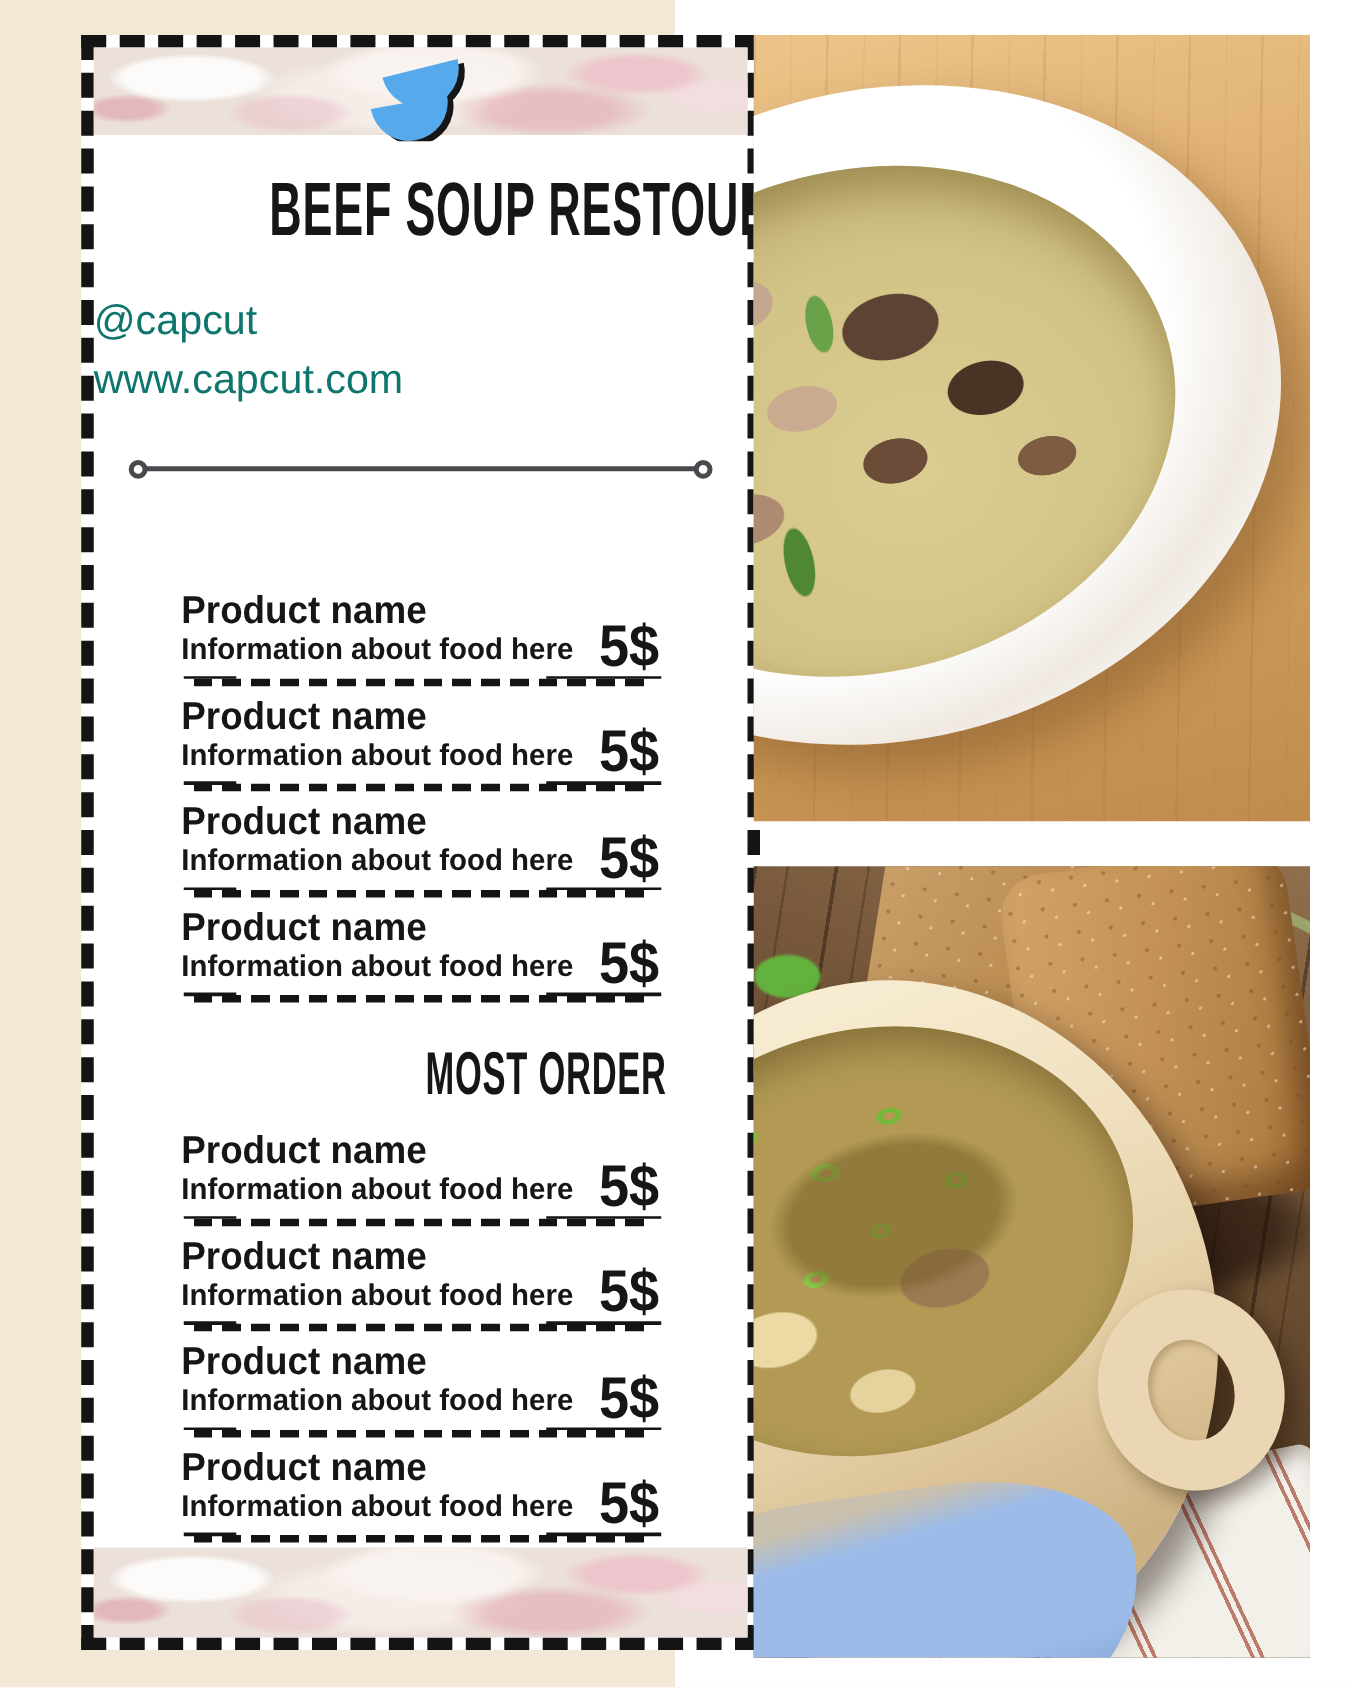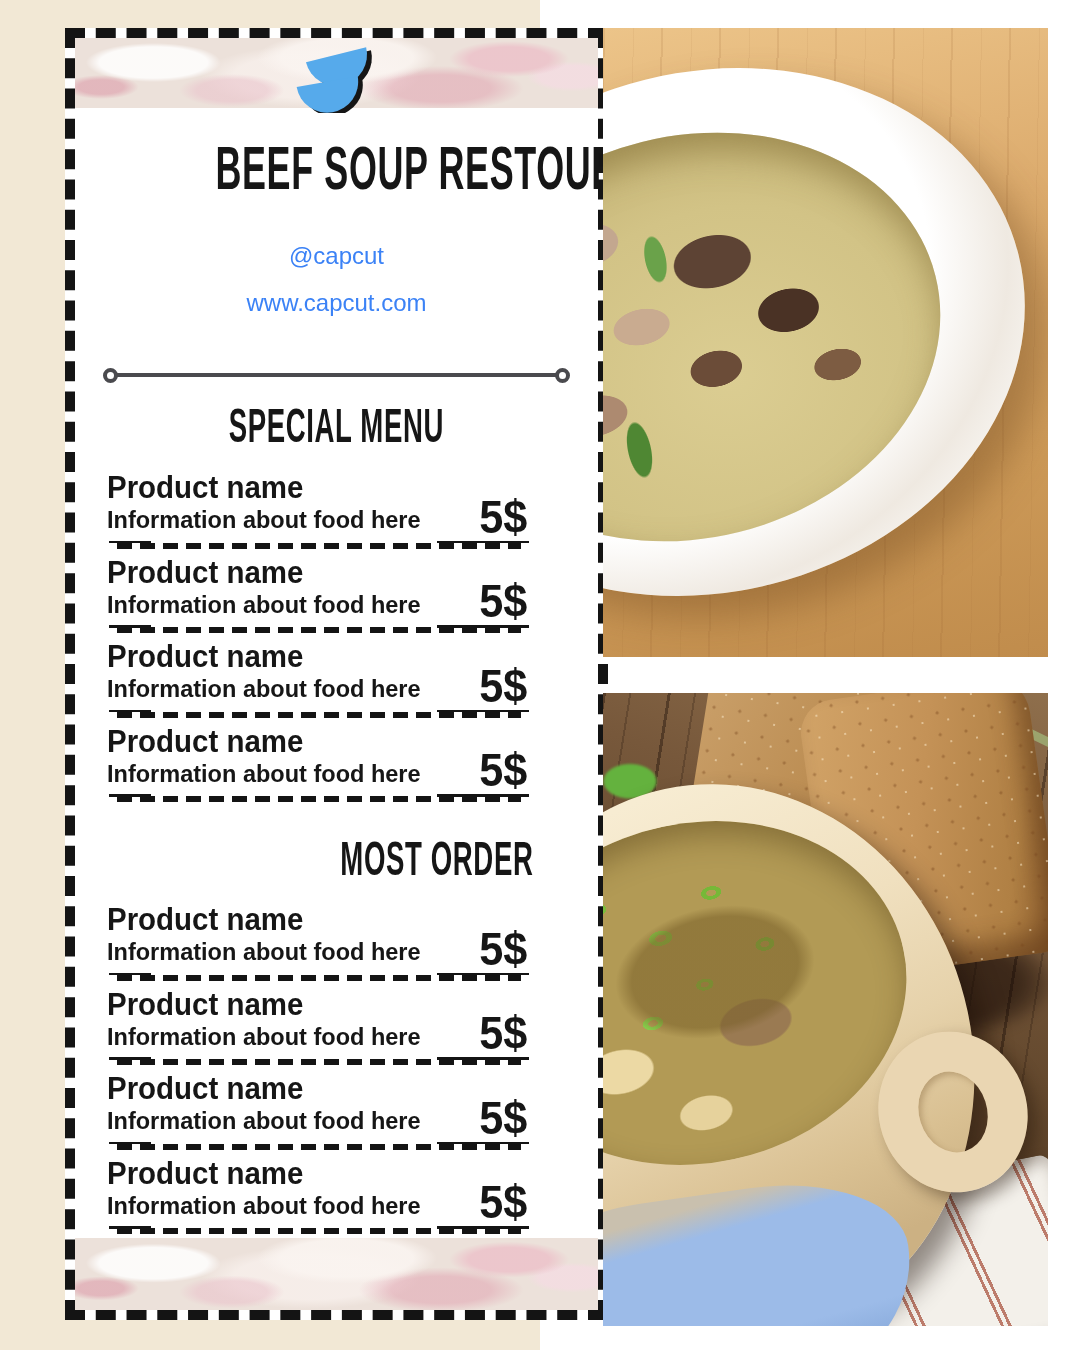--- a/index.html
+++ b/index.html
@@ -25,36 +25,36 @@
       radial-gradient(140px 40px at 45% 55%, rgba(248,240,236,.8) 0 55%, transparent 78%);}
   .band-top{top:0;height:70px;}
   .band-bottom{bottom:0;height:72px;}
 
   .logo{position:absolute;left:50%;top:3px;transform:translateX(-50%);}
 
   .hand{display:inline-block;font-weight:700;white-space:nowrap;transform-origin:center;}
   .title{position:absolute;top:100px;left:0;width:100%;text-align:center;font-size:57px;line-height:60px;}
   .title .hand{transform:scale(.63,1.06);letter-spacing:1px;}
 
-  .contact{position:absolute;top:194px;left:0;width:100%;text-align:center;
-           font-size:24px;line-height:47px;color:#3b82f6;}
+  .contact{position:absolute;top:194px;left:0;width:100%;
+           font-size:33px;line-height:47px;color:#0f766e;}
 
   .divider{position:absolute;top:330px;left:28px;right:28px;height:15px;}
   .divider .line{position:absolute;left:7px;right:7px;top:5px;height:4px;background:#4a4a4e;border-radius:2px;}
   .divider .dot{position:absolute;top:0;width:15px;height:15px;border:4px solid #4a4a4e;border-radius:50%;
                 background:#fff;box-sizing:border-box;}
   .divider .dot.l{left:0;}  .divider .dot.r{right:0;}
 
   .sec-head{position:absolute;left:0;width:100%;text-align:center;font-size:46px;line-height:50px;}
   .sec-head .hand{transform:scale(.60,1.05);letter-spacing:1px;}
   .sec-head.s1{top:362px;} .sec-head.s2{top:795px;text-align:right;}
 
   .items{position:absolute;left:32px;width:422px;}
   .items.s1{top:430px;} .items.s2{top:862px;}
-  .mi{position:relative;height:84.5px;}
+  .mi{position:relative;height:84.5px;margin-left:38px;}
   .mi-name{font-size:31px;font-weight:700;line-height:34px;padding-top:3px;
            transform:scaleX(.95);transform-origin:left;}
   .mi-info{font-size:24px;font-weight:700;line-height:30px;transform:scaleX(.98);transform-origin:left;}
   .mi-price{position:absolute;right:2px;bottom:13px;font-size:47px;font-weight:700;line-height:1;
             transform:scaleX(.92);transform-origin:right;}
   .sep{position:absolute;left:2px;right:0;bottom:3px;height:9px;}
   .sep i{position:absolute;display:block;background:#141414;}
   .sep .sl{left:0;top:0;width:42px;height:2.5px;}
   .sep .sr{right:0;top:0;width:92px;height:2.5px;}
   .sep .sd{left:8px;right:8px;top:2px;height:6px;
@@ -179,23 +179,20 @@
       <div>@capcut</div>
       <div>www.capcut.com</div>
     </div>
 
     <div class="divider">
       <span class="line"></span>
       <span class="dot l"></span>
       <span class="dot r"></span>
     </div>
 
-    <div class="sec-head s1">
-      <span class="hand">SPECIAL MENU</span>
-    </div>
 
     <div class="items s1">
       <div class="mi">
         <div class="mi-name">Product name</div>
         <div class="mi-info">Information about food here</div>
         <div class="mi-price">5$</div>
         <div class="sep">
             <i class="sl"></i>
             <i class="sd"></i>
             <i class="sr"></i>

